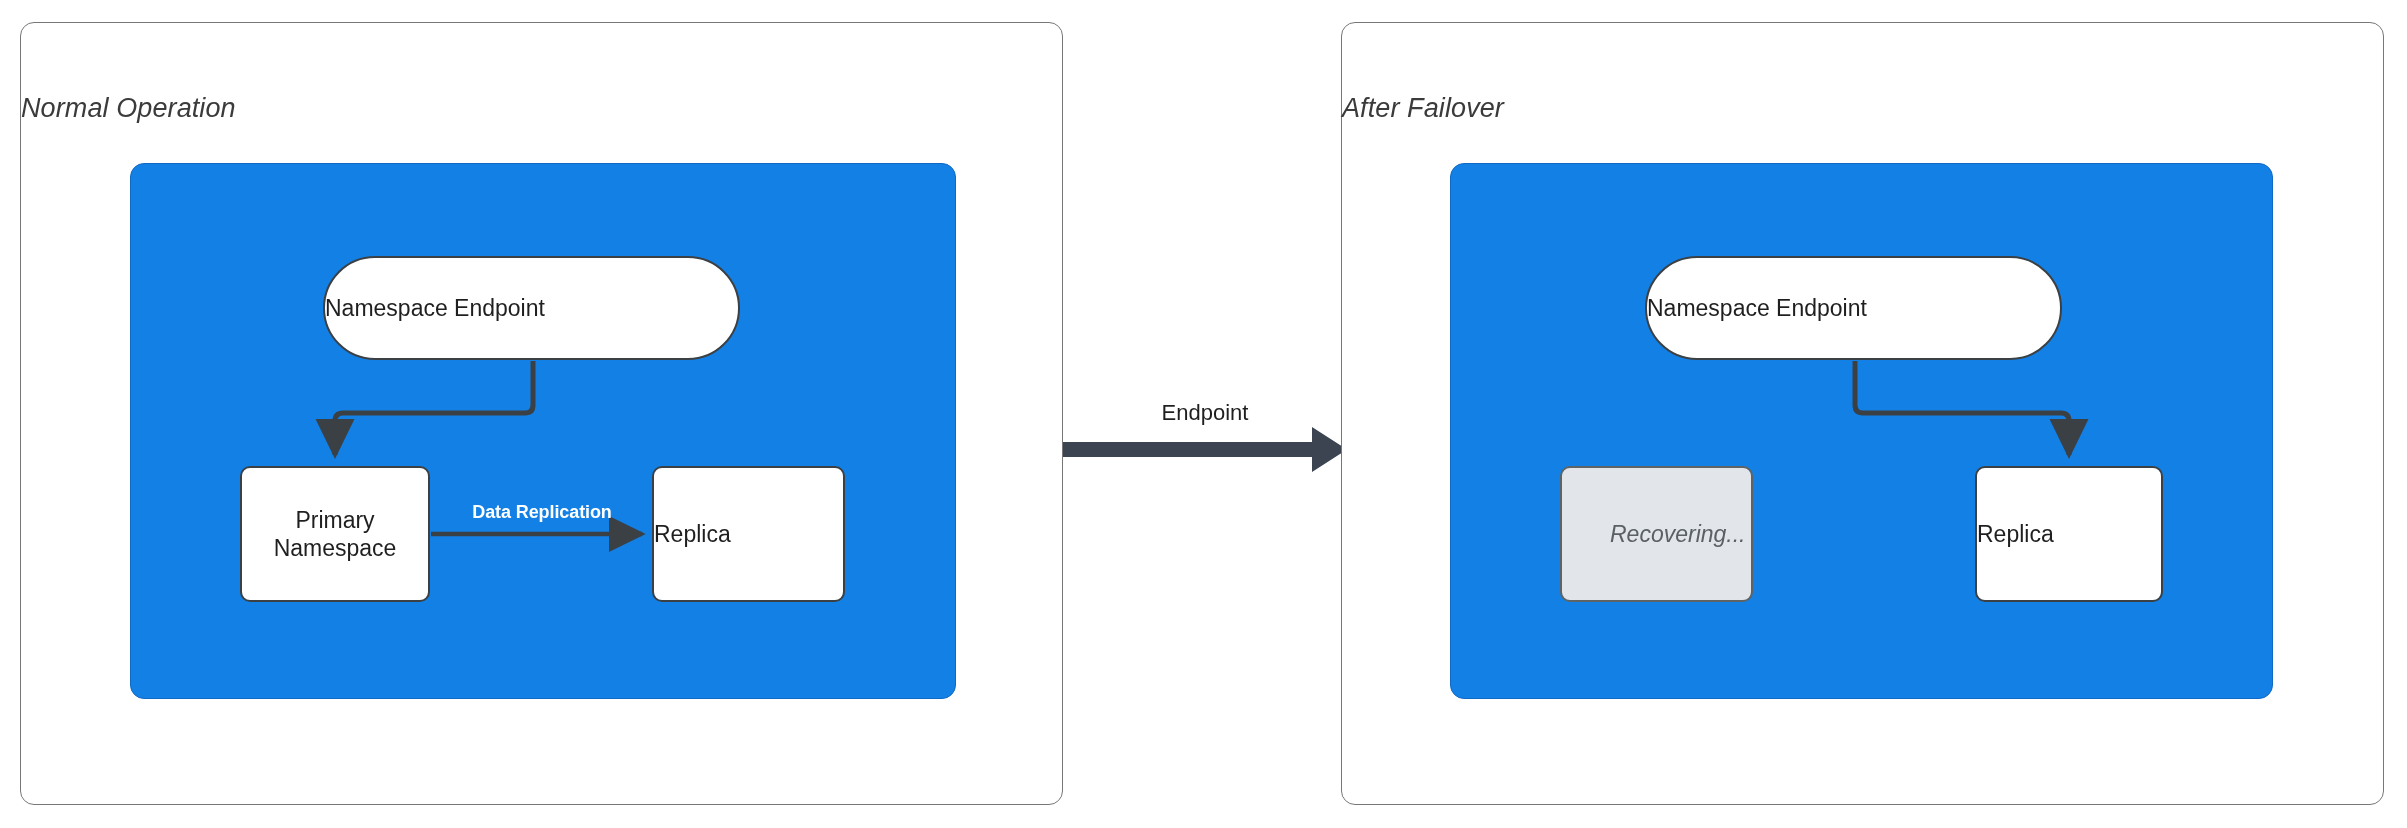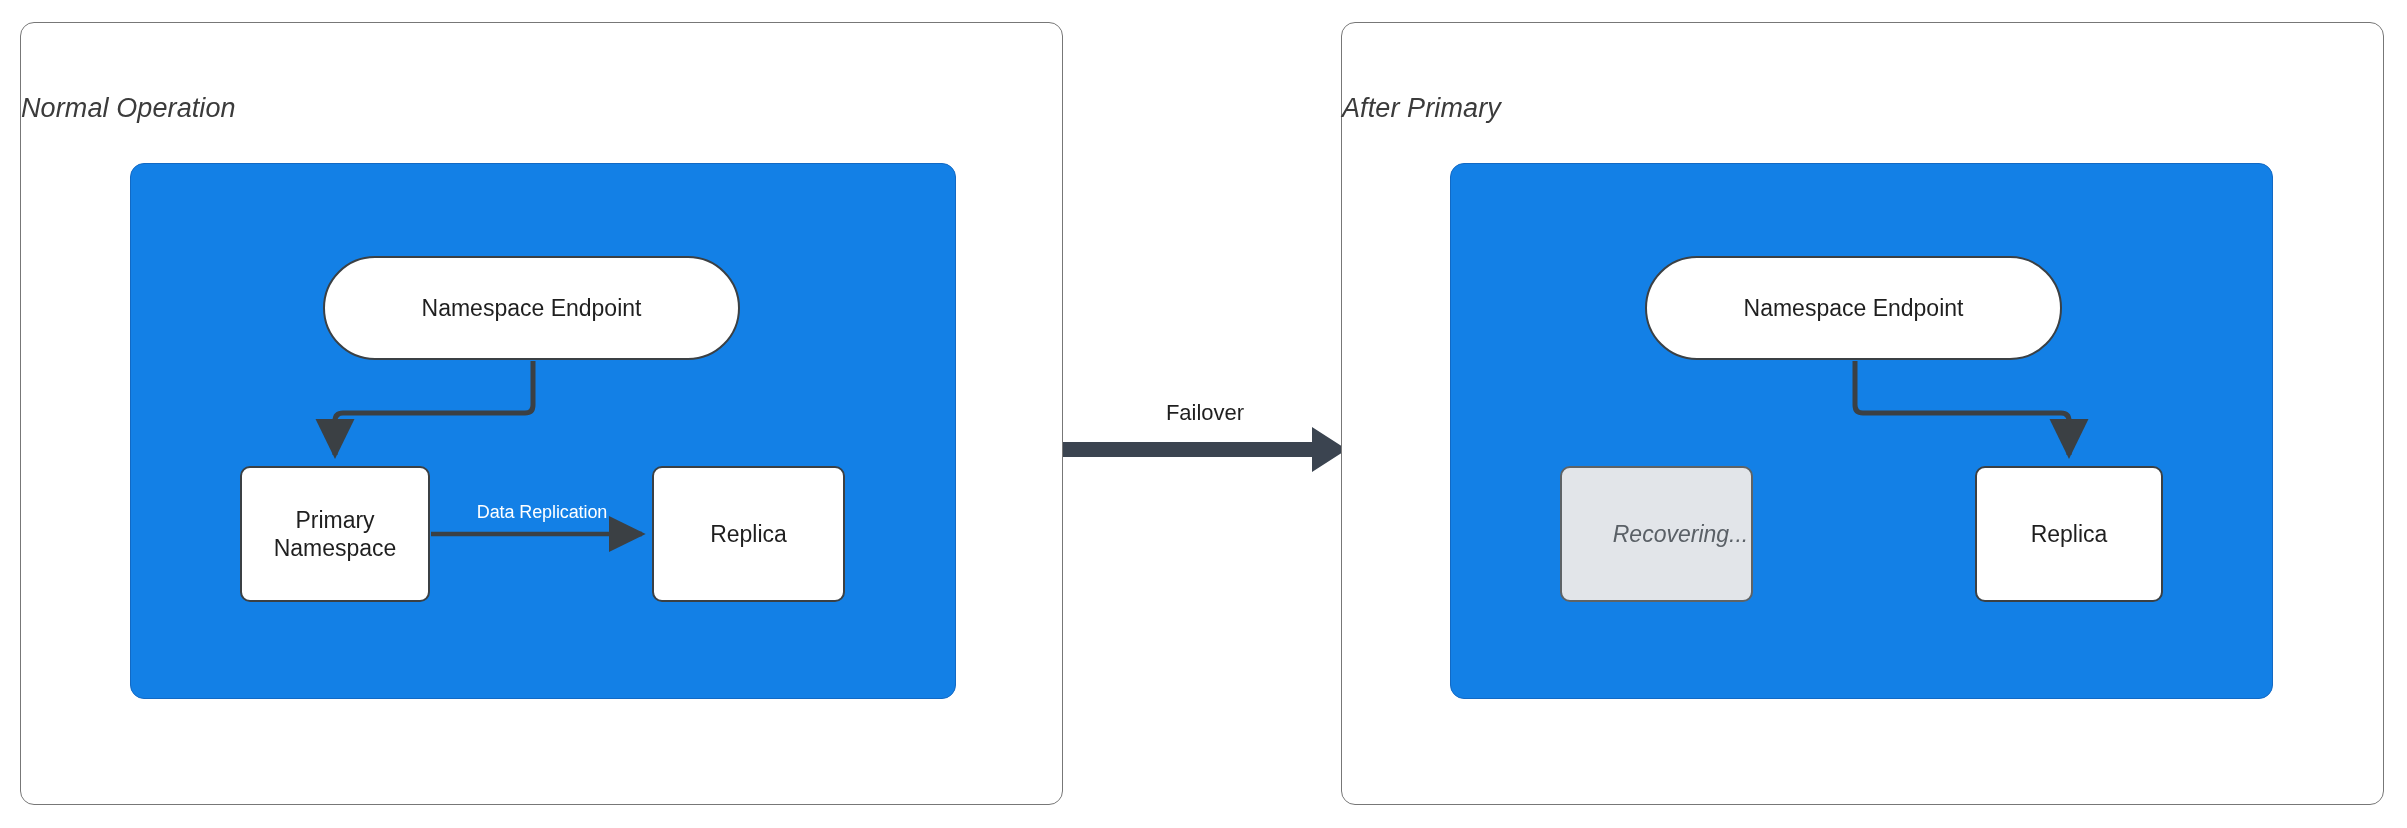--- a/index.html
+++ b/index.html
@@ -54,21 +54,20 @@
   #blue-right { left: 1450px; top: 163px; width: 823px; height: 536px; }
 
   
   .node {
     position: absolute;
     box-sizing: border-box;
     background: #ffffff;
     border: 2.1px solid #3b4044;
     display: flex;
     align-items: center;
-    justify-content: center;
     text-align: center;
     color: #1f1f1f;
     font-size: 23px;
     line-height: 1.22;
   }
   .node.stadium { border-radius: 999px; }
   .node.rect    { border-radius: 10px; }
   .node.muted {
     background: #e2e5e9;
     border-color: #5e6366;
@@ -97,21 +96,21 @@
   }
 
   
   .edge-label {
     position: absolute;
     left: 442px;
     top: 502px;
     width: 200px;
     text-align: center;
     font-size: 18px;
-    font-weight: normal;
+    font-weight: bold;
     color: #ffffff;
     letter-spacing: -0.1px;
   }
 
   
   .failover-label {
     position: absolute;
     left: 1060px;
     top: 400px;
     width: 290px;
@@ -162,24 +161,24 @@
   </div>
 
   <div class="edge-label">Data Replication</div>
 
   <svg class="conn">
     <g>
       <path d="M 1063,442 L 1312,442 L 1312,427 L 1347,449.5 L 1312,472 L 1312,457 L 1063,457 z" fill="#3b4450"></path>
     </g>
   </svg>
 
-  <div class="failover-label">Failover</div>
+  <div class="failover-label">Endpoint</div>
 
   <div class="panel" id="panel-right">
-    <div class="panel-title">After Primary</div>
+    <div class="panel-title">After Failover</div>
   </div>
 
   <div class="blue-box" id="blue-right"></div>
 
   <svg class="conn">
     <path d="M 1855,361 L 1855,405 Q 1855,413 1863,413 L 2061,413 Q 2069,413 2069,421 L 2069,455" fill="none" stroke="#3b4044" stroke-width="5" stroke-linecap="butt" marker-end="url(#ah-thin3)"></path>
   </svg>
 
   <div class="node stadium" id="node-endpoint-right">
     <span>Namespace Endpoint</span>

